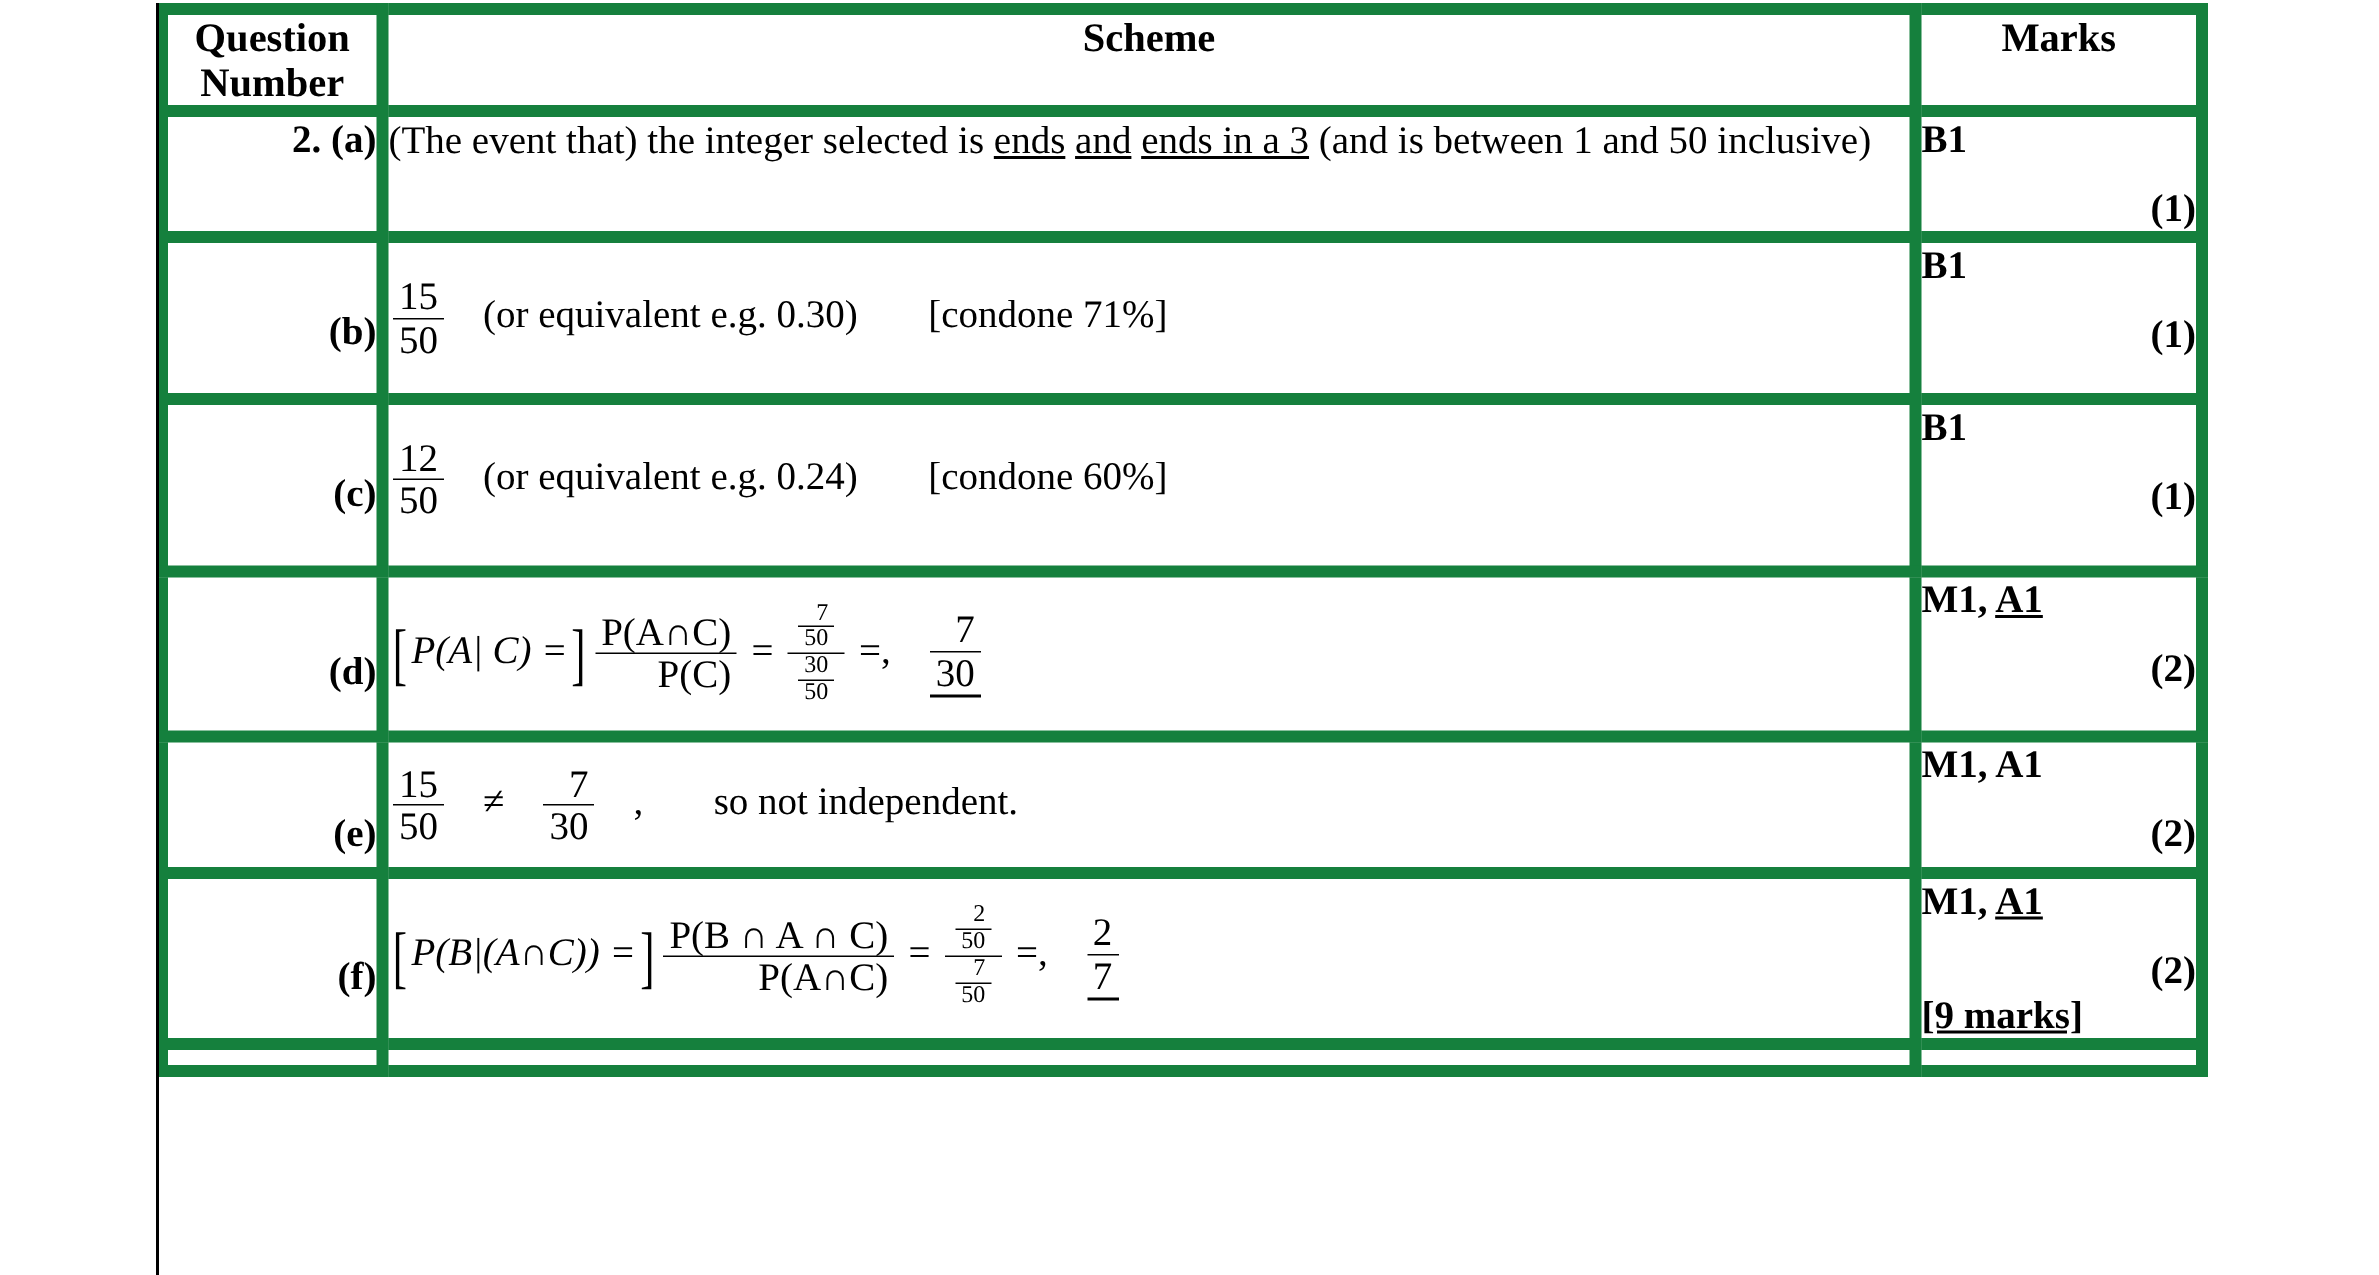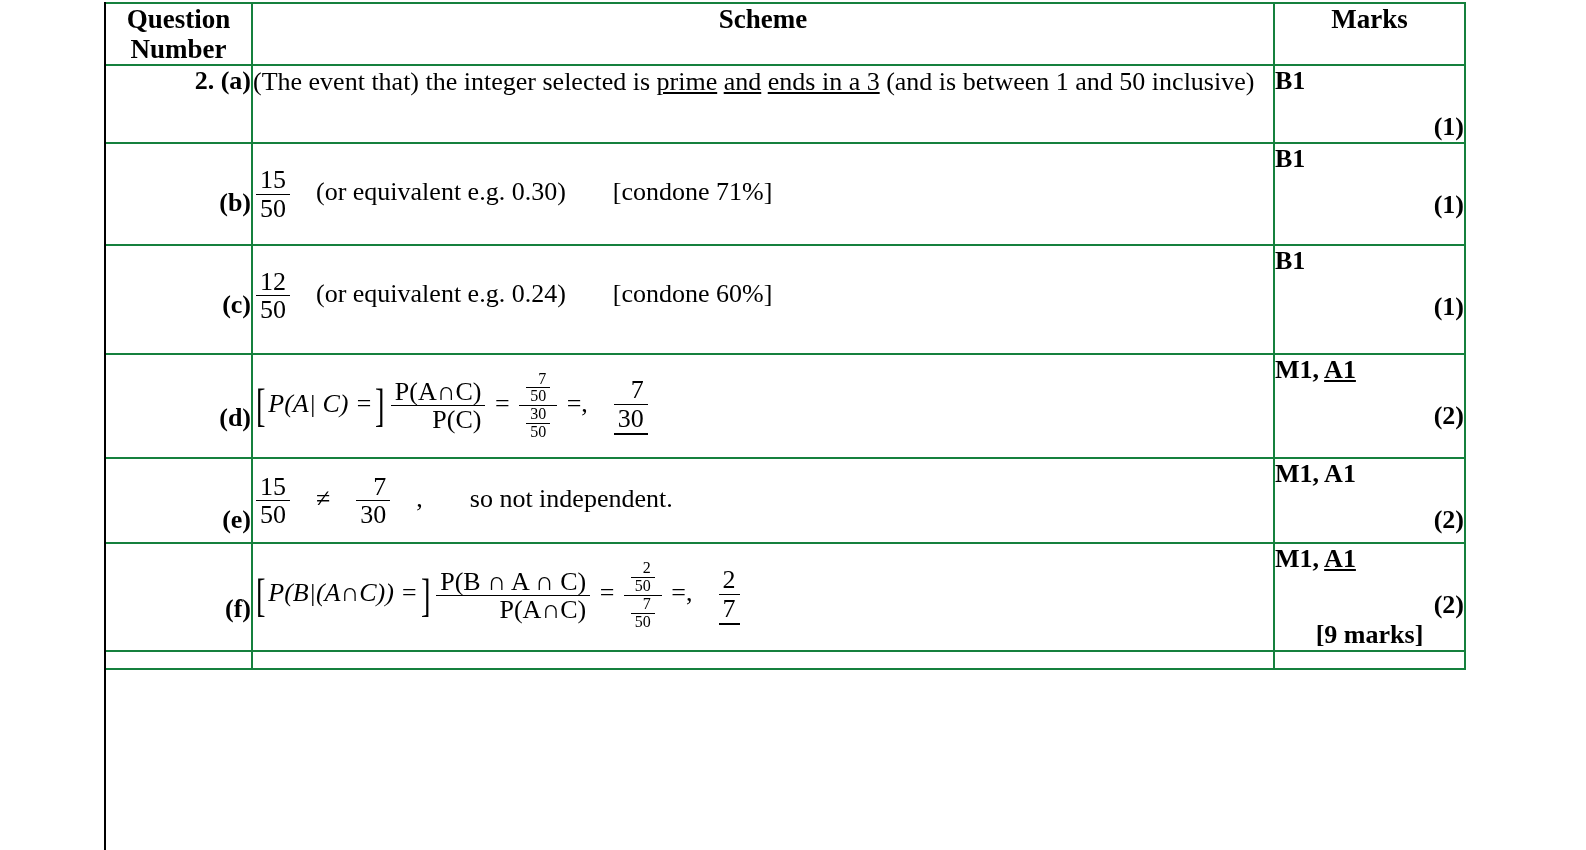--- a/index.html
+++ b/index.html
@@ -20,21 +20,21 @@
     height: 850px;
   }
   table.markscheme {
     border-collapse: collapse;
     margin-left: 104px;
     margin-top: 2px;
     width: 1360px;
     table-layout: fixed;
   }
   table.markscheme td, table.markscheme th {
-    border: 2px solid #15803d;
+    border: 8px solid #15803d;
     vertical-align: top;
     padding: 0;
   }
   col.c-qnum { width: 147px; }
   col.c-scheme { width: 1022px; }
   col.c-marks { width: 191px; }
 
   th.head {
     text-align: center;
     font-weight: bold;
@@ -64,22 +64,23 @@
     position: relative;
   }
   .marks-main { display: block; }
   .marks-count {
     display: block;
     text-align: right;
     margin-top: 16px;
   }
   .marks-total {
     display: block;
-    text-align: center;
+    text-align: left;
     white-space: nowrap;
+    text-decoration: underline;
   }
   u.plain { text-decoration: underline; }
   b.ul { font-weight: normal; text-decoration: underline; }
   .ul { text-decoration: underline; }
 
   
   .frac {
     display: inline-block;
     vertical-align: middle;
     text-align: right;
@@ -150,21 +151,21 @@
         <th class="head head-scheme">Scheme</th>
         <th class="head">Marks</th>
       </tr>
     </thead>
     <tbody>
 
       <tr class="row-a">
         <td class="qnum">2.  (a)</td>
         <td class="scheme">
           <div class="scheme-text">
-            <span>(The event that) the integer selected is </span><u class="plain">prime</u> <b class="ul">and</b> <u class="plain">ends in a 3</u> <span>(and is between 1 and 50 inclusive)</span>
+            <span>(The event that) the integer selected is </span><u class="plain">ends</u> <b class="ul">and</b> <u class="plain">ends in a 3</u> <span>(and is between 1 and 50 inclusive)</span>
           </div>
         </td>
         <td class="marks">
           <span class="marks-main">B1</span>
           <span class="marks-count">(1)</span>
         </td>
       </tr>
 
       <tr class="row-b">
         <td class="qnum" style="padding-top:44px;">(b)</td>

